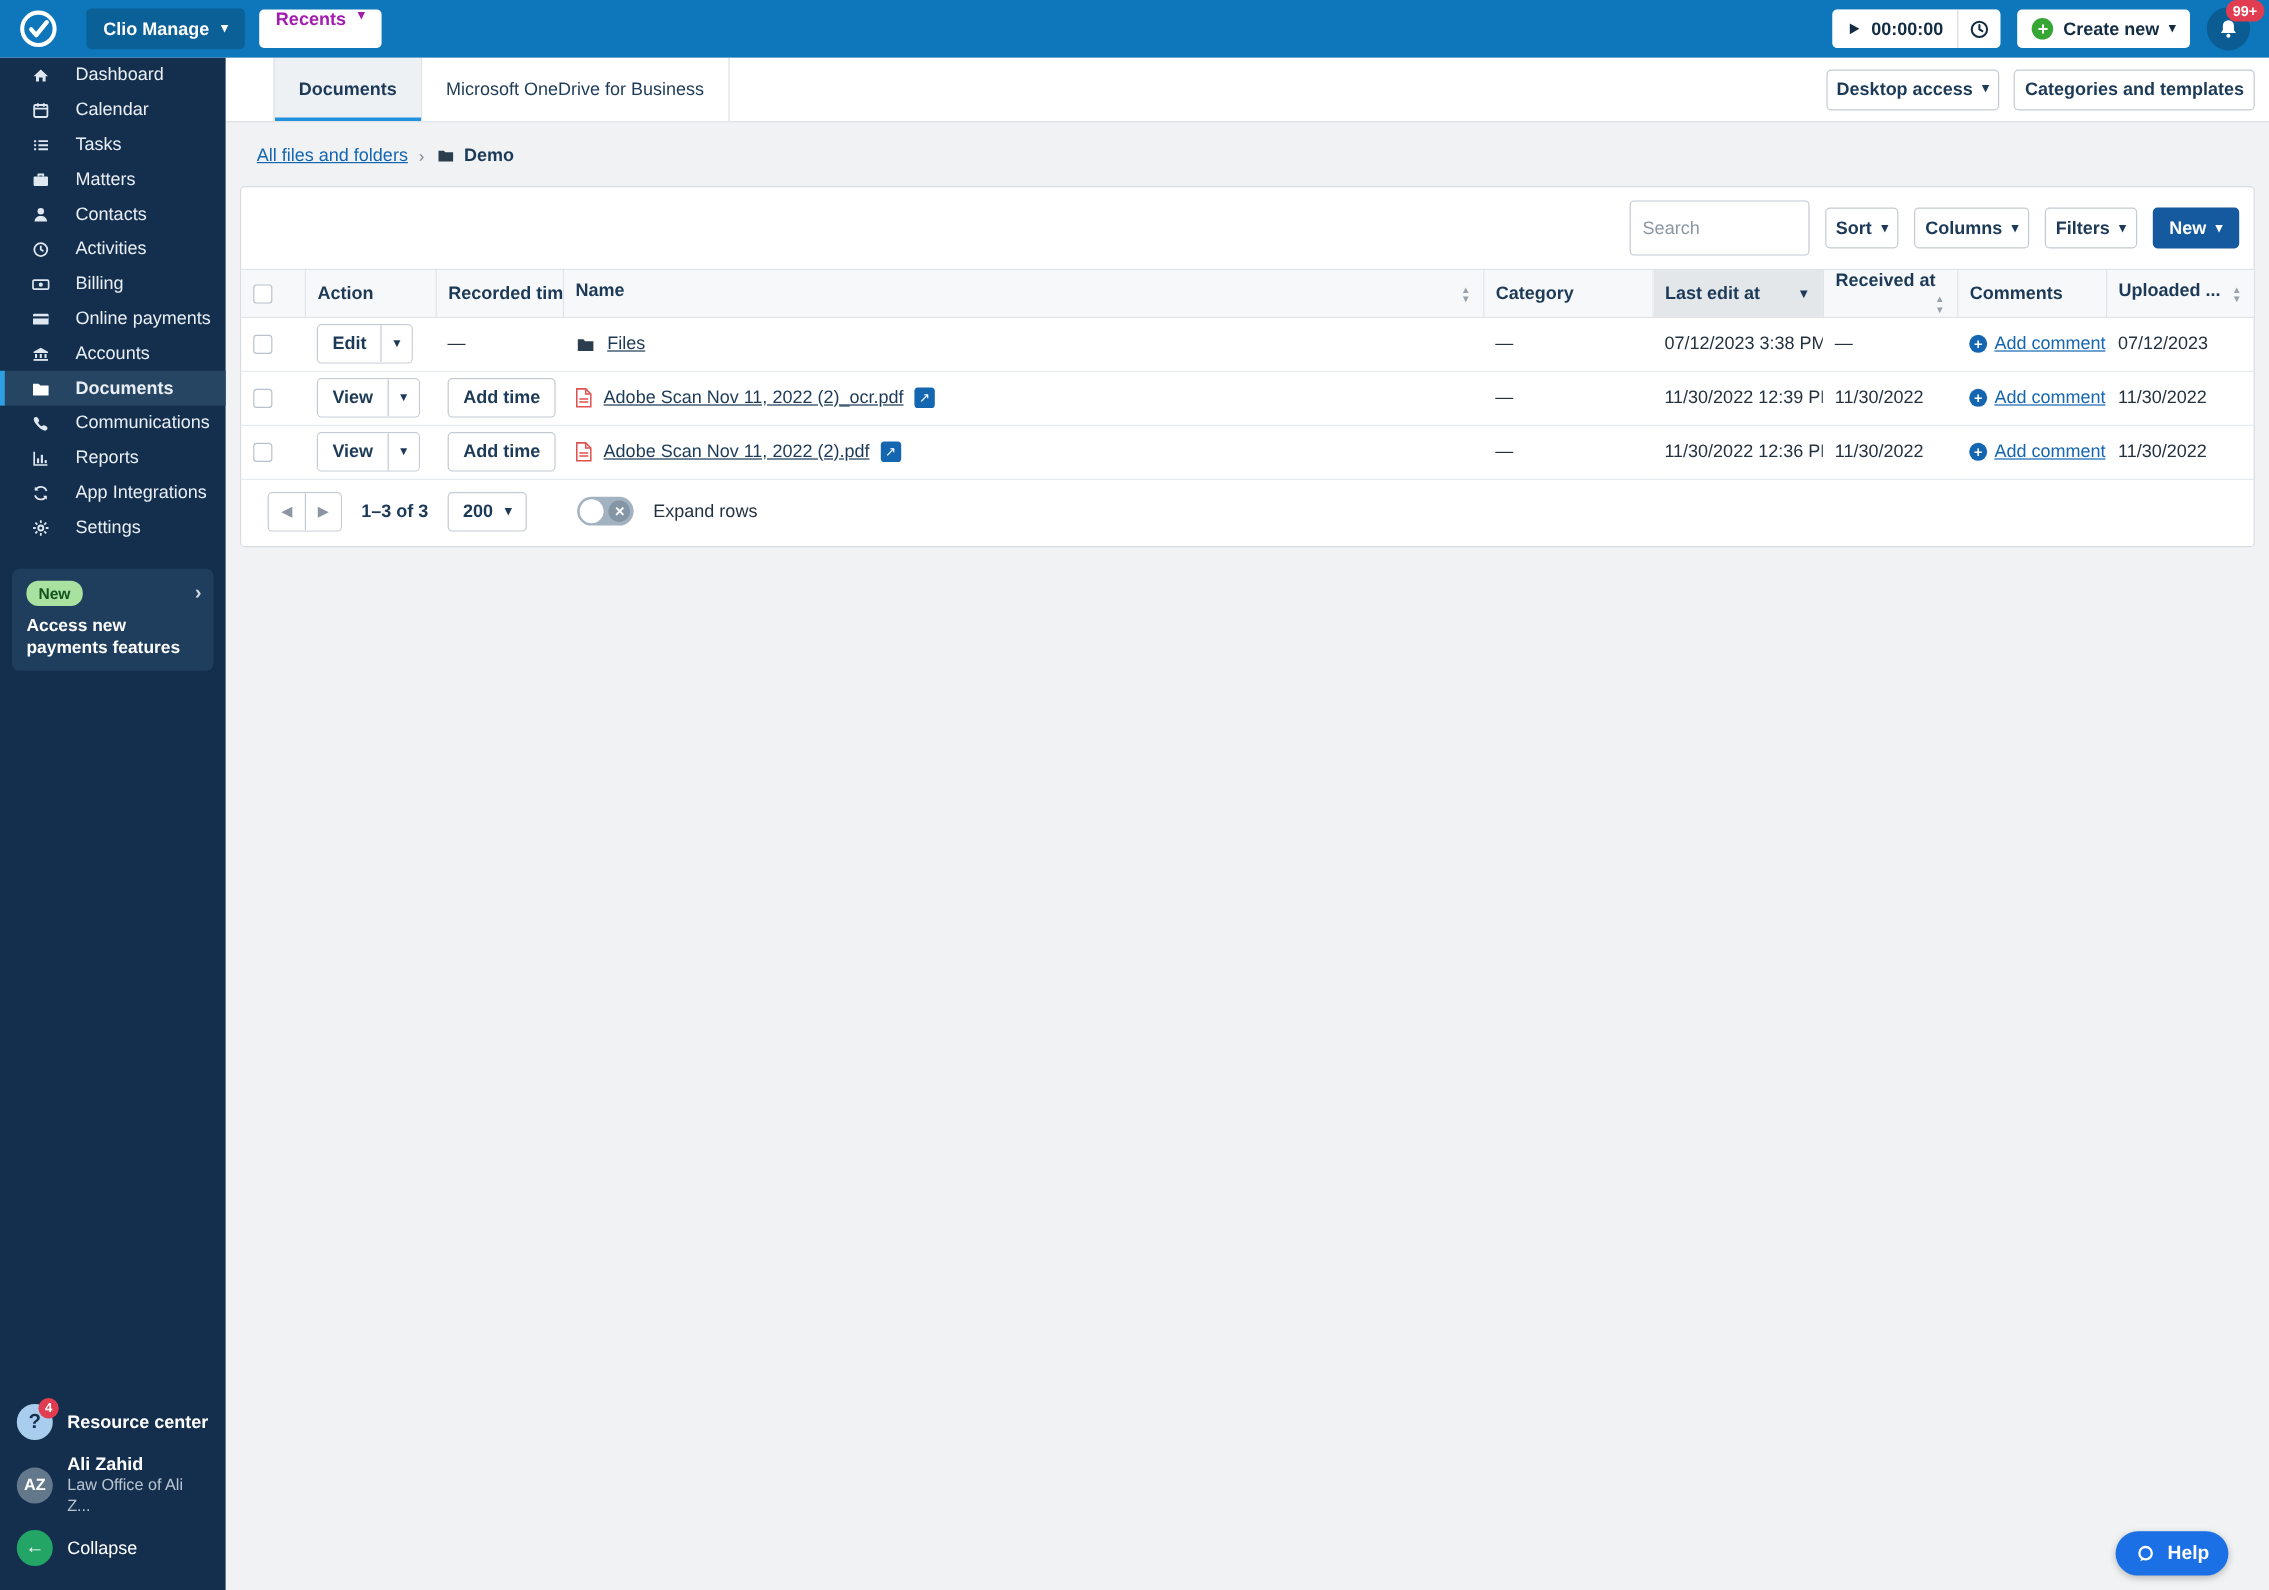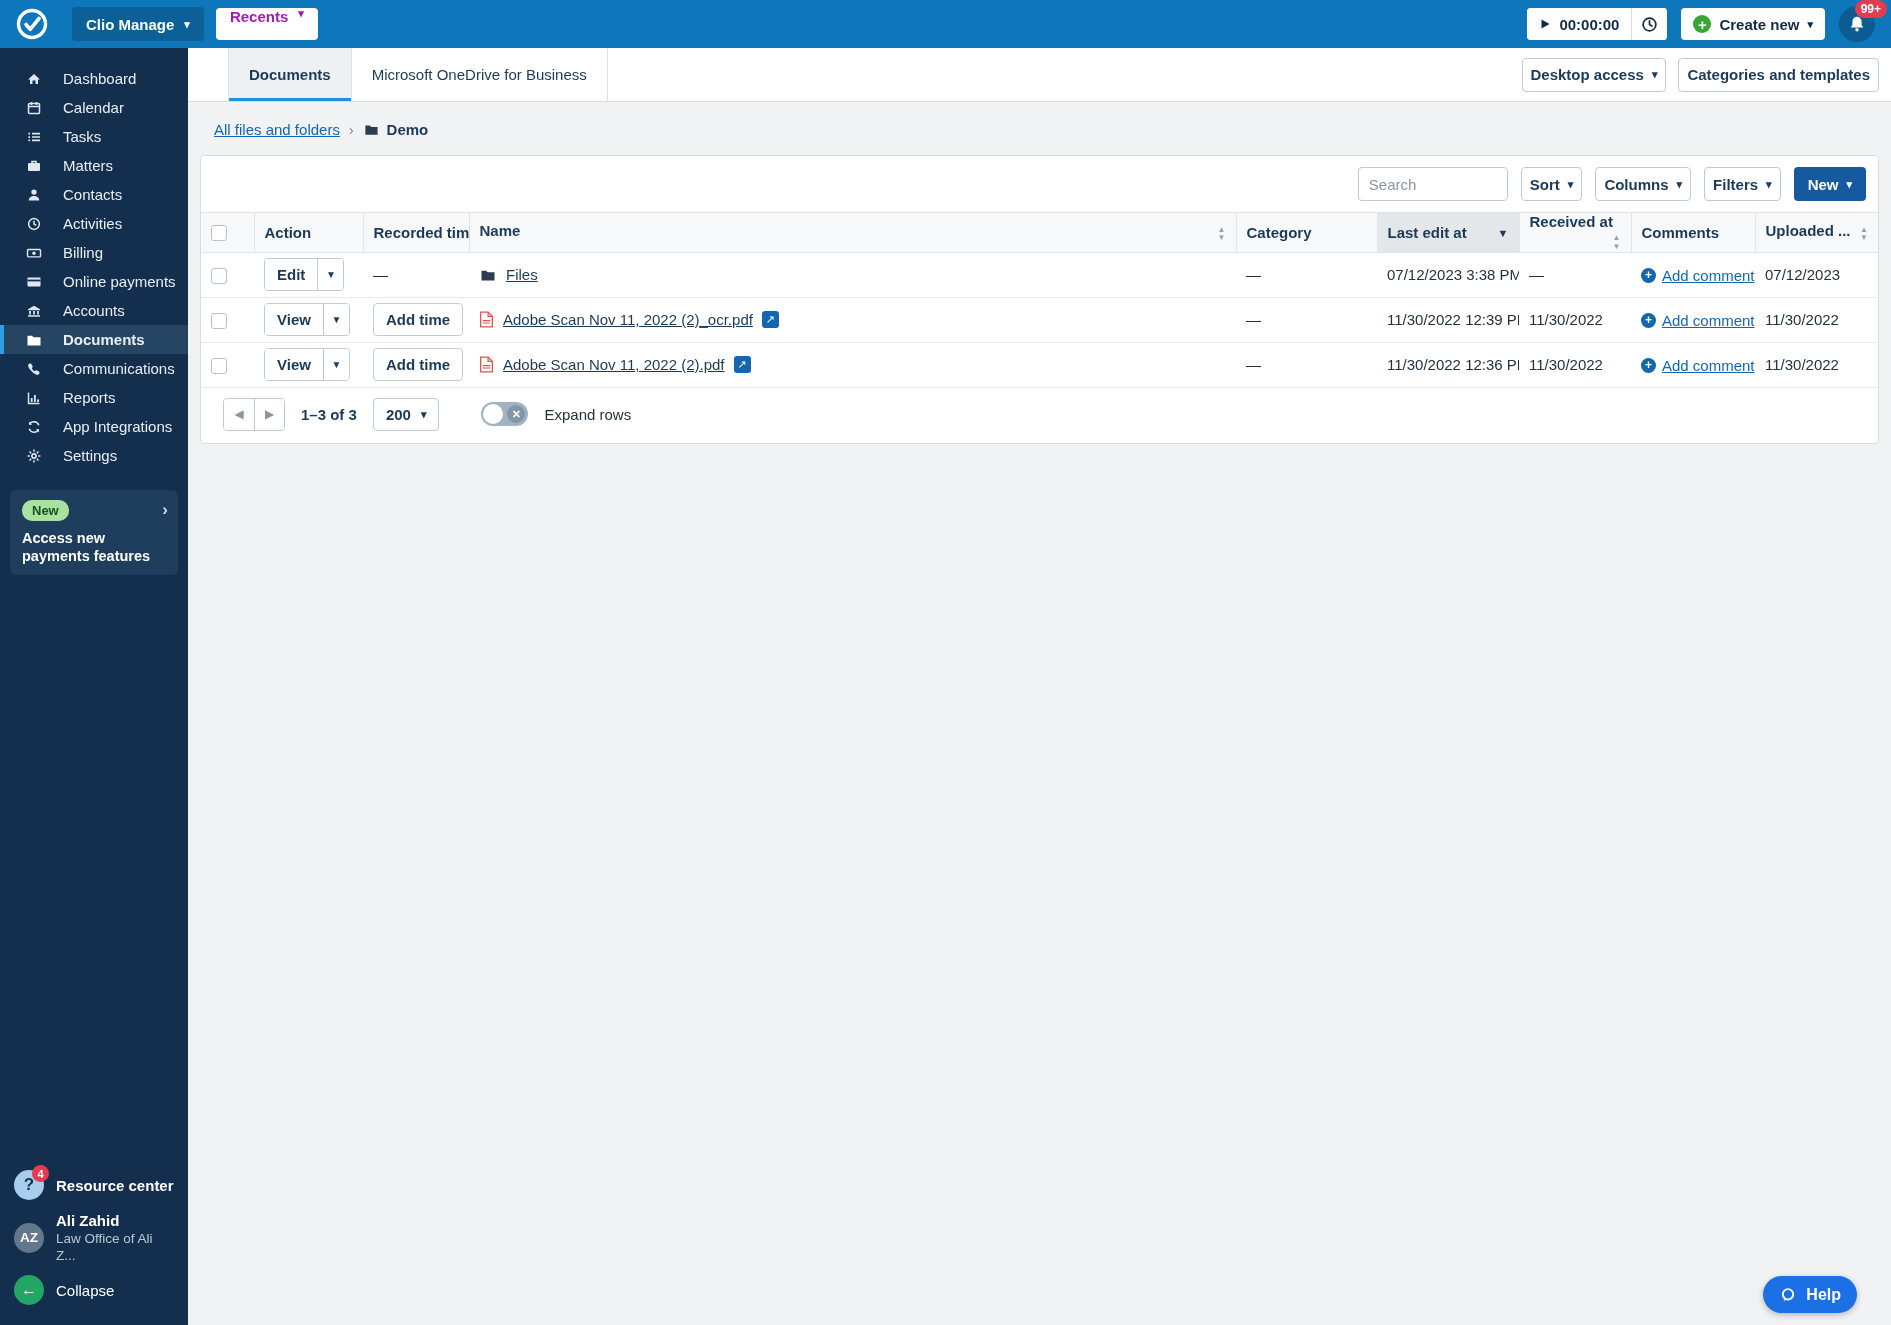--- a/index.html
+++ b/index.html
@@ -30,21 +30,21 @@
     display:flex; align-items:center; gap:8px; font-weight:bold; font-size:15px; color:#122c43; cursor:pointer; }
   .plus-circle { width:18px; height:18px; border-radius:50%; background:#36a635; color:#fff;
     display:flex; align-items:center; justify-content:center; font-size:15px; font-weight:bold; line-height:1; }
   .bell-wrap { position:relative; width:36px; height:36px; border-radius:50%; background:#0a5c92;
     display:flex; align-items:center; justify-content:center; cursor:pointer; }
   .bell-badge { position:absolute; top:-6px; right:-12px; background:#e23c50; color:#fff;
     font-size:12px; font-weight:bold; border-radius:9px; padding:2px 6px; }
 
   
   .sidebar { position:absolute; top:48px; left:0; bottom:0; width:188px; background:#142f4d; z-index:20; }
-  .nav { padding-top:16px; }
+  .nav { }
   .nav-item { height:29px; display:flex; align-items:center; padding-left:26px; cursor:pointer; color:#e9eef4; }
   .nav-item .ico { width:16px; height:16px; flex:0 0 auto; display:flex; }
   .nav-item .lbl { margin-left:21px; font-size:15px; }
   .nav-item.active { background:#264562; border-left:4px solid #2f9fe4; padding-left:22px; }
   .nav-item.active .lbl { font-weight:bold; }
   .promo { margin:20px 10px 0 10px; background:#1f3d5d; border-radius:6px; padding:10px 12px; position:relative; cursor:pointer; }
   .promo-pill { display:inline-block; background:#a9e2a0; color:#14521f; font-size:13px; font-weight:bold;
     border-radius:10px; padding:3px 10px; }
   .promo-chevron { position:absolute; right:10px; top:10px; color:#cfd9e2; font-size:17px; font-weight:bold; }
   .promo-text { margin-top:8px; color:#fff; font-weight:bold; font-size:14.5px; line-height:1.25; }
@@ -72,21 +72,21 @@
   .btn-white { height:34px; background:#fff; border:1px solid #c3cad1; border-radius:4px; color:#1c3a57;
     font-weight:bold; font-size:15px; padding:0 8px; display:flex; align-items:center; gap:8px; cursor:pointer; }
   .breadcrumb { display:flex; align-items:center; gap:9px; margin:19px 0 0 26px; font-size:15px; }
   .breadcrumb a { color:#1566b1; text-decoration:underline; cursor:pointer; }
   .crumb-sep { color:#7a8792; font-size:14px; }
   .crumb-current { font-weight:bold; display:flex; align-items:center; gap:7px; }
 
   
   .card { margin:17px 12px 0 12px; background:#fff; border:1px solid #d8dde3; border-radius:4px; }
   .card-toolbar { display:flex; justify-content:flex-end; align-items:center; gap:13px; padding:11px 12px; }
-  .tb-search { width:150px; height:34px; border:1px solid #c3cad1; border-radius:4px; padding:0 10px;
+  .tb-search { width:150px; height:46px; border:1px solid #c3cad1; border-radius:4px; padding:0 10px;
     font-size:15px; color:#1c3a57; outline:none; }
   .tb-search::placeholder { color:#8a97a3; }
   .btn-primary { height:34px; background:#155a9f; color:#fff; border:none; border-radius:4px;
     font-weight:bold; font-size:15px; padding:0 14px; display:flex; align-items:center; gap:8px; cursor:pointer; }
   table { width:100%; border-collapse:collapse; table-layout:fixed; }
   thead th { background:#f7f8f9; border-top:1px solid #e0e4e8; border-bottom:1px solid #e0e4e8;
     border-right:1px solid #e0e4e8; height:29px; font-size:15px; font-weight:bold; text-align:left;
     padding:0 10px; color:#1c3a57; white-space:nowrap; overflow:hidden; }
   thead th:last-child { border-right:none; }
   thead th.sorted { background:#e3e7ea; }

